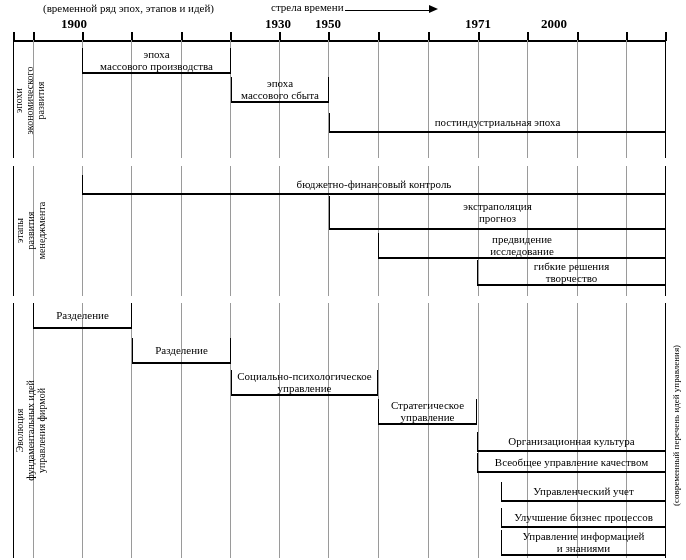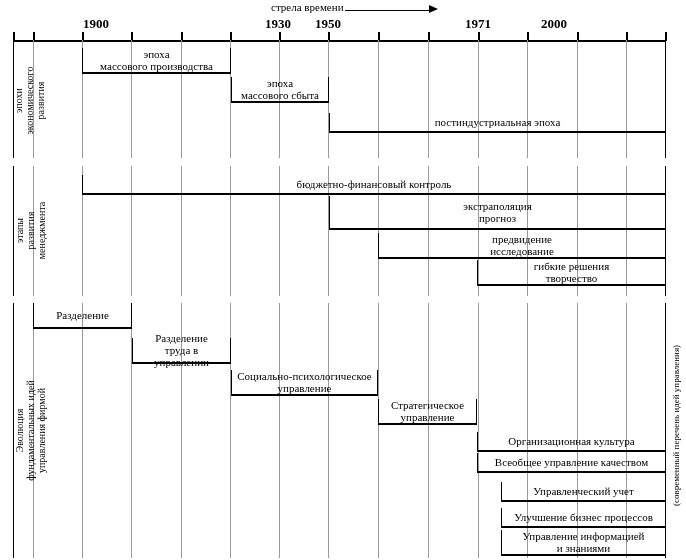--- a/index.html
+++ b/index.html
@@ -38,26 +38,27 @@
   
   .vcap{position:absolute;font-size:10px;line-height:11px;text-align:center;white-space:nowrap;
         transform-origin:center center;}
   .vcap.rot{transform:rotate(-90deg);}
 </style>
 </head>
 <body>
 
 <div id="page">
 
+  <div class="hdr-note" id="note-series">(временной ряд эпох, этапов и идей)</div>
   <div class="hdr-note" id="note-arrow-label">стрела времени</div>
   <div id="arrow-line"></div>
   <div id="arrow-head"></div>
 
   <div id="year-labels">
-      <div class="yr" style="left: 96px;">1900</div>
+      <div class="yr" style="left: 74px;">1900</div>
       <div class="yr" style="left: 230px; margin-left: 48px;">1930</div>
       <div class="yr" style="left: 328px;">1950</div>
       <div class="yr" style="left: 478px;">1971</div>
       <div class="yr" style="left: 554px;">2000</div>
     </div>
 
   <div id="axis"></div>
   <div id="ticks">
       <div class="tick" style="left: 13px;"></div>
       <div class="tick" style="left: 33px;"></div>
@@ -169,21 +170,20 @@
         </div>
       </div>
       <div class="bar" style="left: 33px; width: 99px; top: 303px; height: 26px;">
         <div>
           <span>Разделение</span>
         </div>
       </div>
       <div class="bar" style="left: 132px; width: 99px; top: 338px; height: 26px;">
         <div>
           <span>Разделение</span>
-          <span>труда в управлении</span>
         </div>
       </div>
       <div class="bar" style="left: 231px; width: 147px; top: 370px; height: 26px;">
         <div>
           <span>Социально-психологическое</span>
           <span>управление</span>
         </div>
       </div>
       <div class="bar" style="left: 378px; width: 99px; top: 399px; height: 26px;">
         <div>

